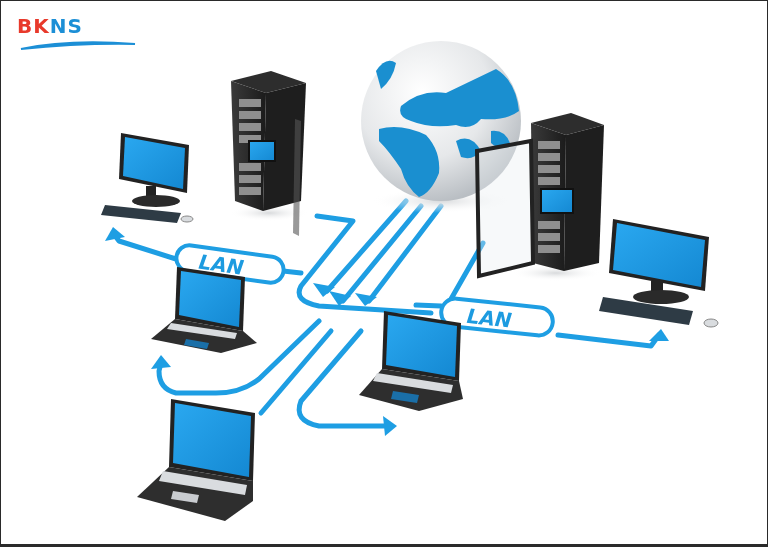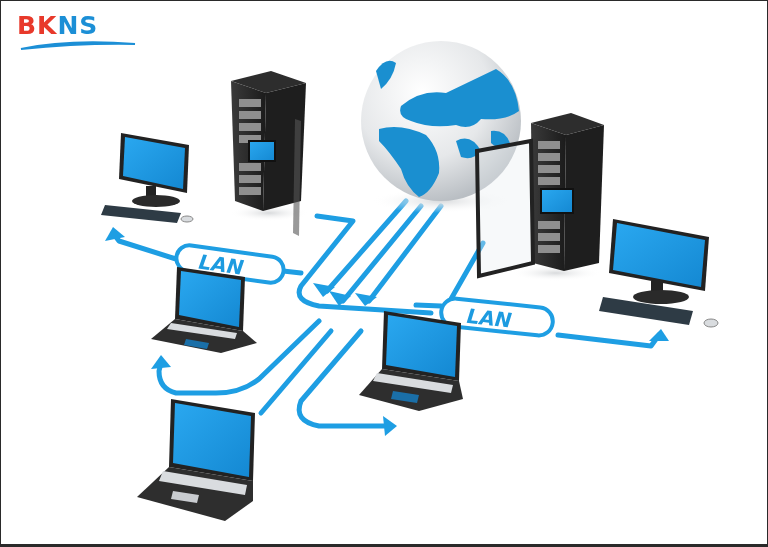--- a/index.html
+++ b/index.html
@@ -3,21 +3,21 @@
 <meta charset="utf-8">
 <style>
   html, body { margin: 0; padding: 0; background: #ffffff; }
   body { width: 768px; height: 547px; overflow: hidden; font-family: "Liberation Sans", sans-serif; }
   .frame {
     position: absolute; left: 0; top: 0; width: 766px; height: 543px;
     border: 1px solid #2a2a2a; border-bottom: 3px solid #2a2a2a; background: #ffffff;
     overflow: hidden;
   }
   .logo { position: absolute; left: 16px; top: 10px; width: 120px; height: 40px; }
-  .logo-text { font-family: "DejaVu Sans", sans-serif; font-weight: bold; font-size: 25px; letter-spacing: 1px; position: absolute; left: 0; top: 0; line-height: 30px; }
+  .logo-text { font-family: "DejaVu Sans", sans-serif; font-weight: bold; font-size: 20px; letter-spacing: 1px; position: absolute; left: 0; top: 0; line-height: 30px; }
   .logo-bk { color: #e8392b; }
   .logo-ns { color: #1c8fd6; }
   .logo-swoosh { position: absolute; left: 2px; top: 28px; }
   svg.scene { position: absolute; left: 0; top: 0; }
   .lan-label { font-family: "DejaVu Sans", sans-serif; font-weight: bold; font-style: italic; fill: #1d9be0; }
 </style>
 </head>
 <body>
 
 <div class="frame">

